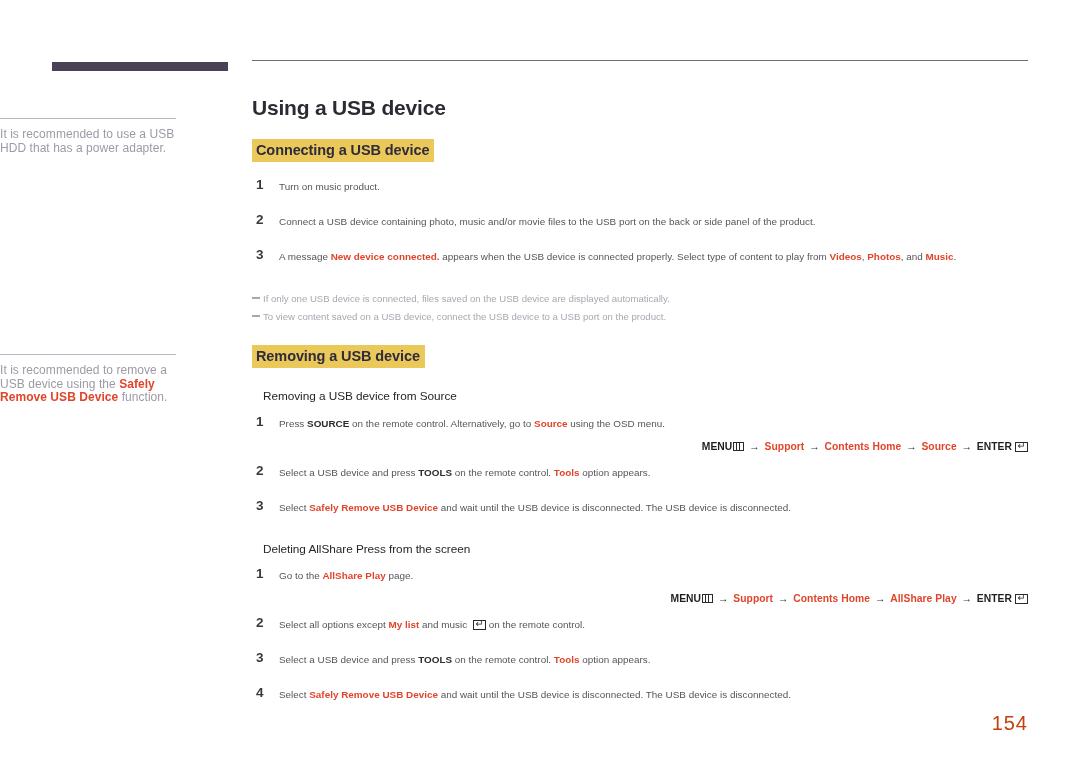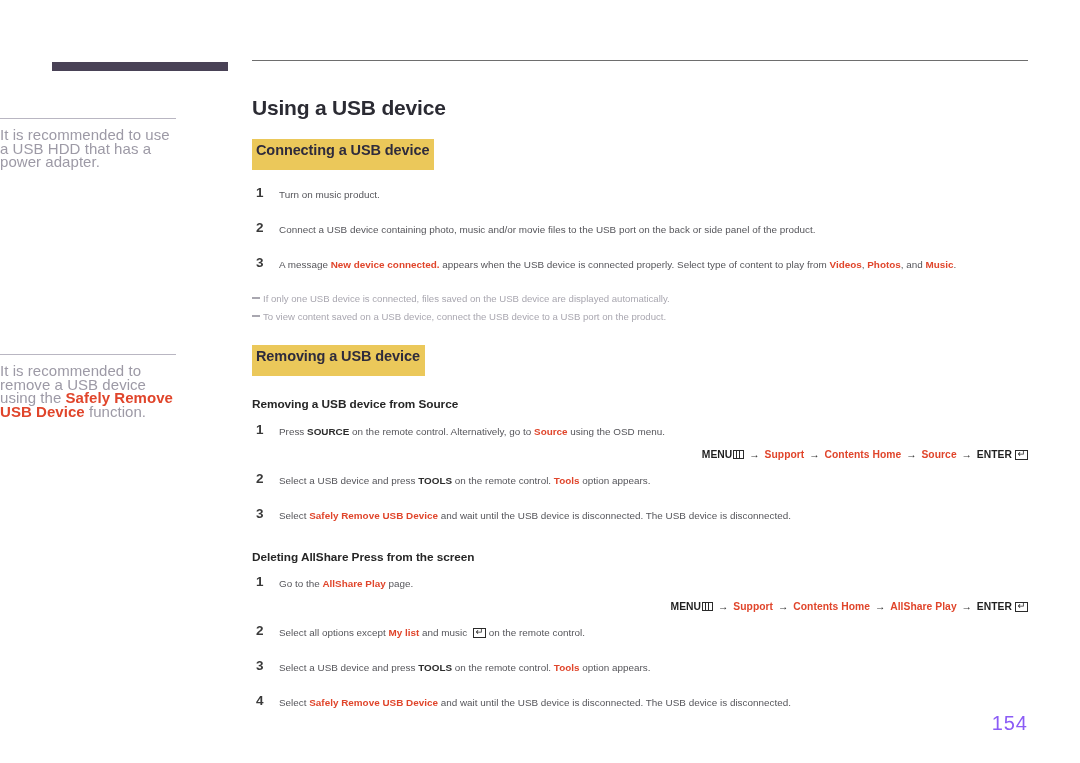--- a/index.html
+++ b/index.html
@@ -29,21 +29,21 @@
     width: 176px;
   }
   .sidebar-bar {
     height: 9px;
     background: #494256;
     width: 176px;
   }
   .note {
     position: absolute;
     width: 176px;
-    font-size: 15px;
+    font-size: 12px;
     line-height: 13.6px;
     color: #9d9aa6;
     letter-spacing: 0.05px;
   }
   .note::before {
     content: "";
     display: block;
     border-top: 1px solid #b9b6c2;
     margin-bottom: 9px;
     width: 176px;
@@ -74,29 +74,29 @@
     margin: 35px 0 0 0;
     letter-spacing: -0.2px;
   }
 
   .hl-heading {
     display: inline-block;
     background: #ebc85a;
     color: #2e2b3c;
     font-size: 14.5px;
     font-weight: bold;
-    padding: 3px 5px 12px 4px;
+    padding: 3px 5px 4px 4px;
     letter-spacing: -0.1px;
   }
 
   h3.sub {
     font-size: 11.8px;
-    font-weight: bold;
+    font-weight: normal;
     color: #262626;
-    margin: 0;
+    margin: 11px;
     letter-spacing: -0.05px;
   }
 
   
   .step {
     position: relative;
     padding-left: 27px;
     font-size: 9.9px;
     line-height: 14px;
     color: #55555a;
@@ -179,21 +179,21 @@
     left: 0; right: 0;
     top: -0.5px;
     font-size: 9.5px;
   }
 
   .pagenum {
     position: absolute;
     right: 52px;
     bottom: 28px;
     font-size: 20px;
-    color: #8b5cf6;
+    color: #c2410c;
     letter-spacing: 1px;
   }
 </style>
 </head>
 <body>
 
 <div class="page">
 
   <div class="sidebar">
     <div class="sidebar-bar"></div>
@@ -213,21 +213,21 @@
     <div style="margin-top:19px">
       <span class="hl-heading">Connecting a USB device</span>
     </div>
 
     <div id="connecting-steps" style="margin-top:18px">
         <div class="step"><span class="num">1</span><span>Turn on music product.</span></div>
         <div class="step" style="margin-top: 21px;"><span class="num">2</span><span>Connect a USB device containing photo, music and/or movie files to the USB port on the back or side panel of the product.</span></div>
         <div class="step" style="margin-top: 21px;"><span class="num">3</span><span>A message </span><span class="accent">New device connected.</span><span> appears when the USB device is connected properly. Select type of content to play from </span><span class="accent">Videos</span><span>, </span><span class="accent">Photos</span><span>, and </span><span class="accent">Music</span><span>.</span></div>
       </div>
 
-    <div id="connecting-notes" style="margin-top:20px">
+    <div id="connecting-notes" style="margin-top:28px">
         <div class="dash-note"><span>If only one USB device is connected, files saved on the USB device are displayed automatically.</span></div>
         <div class="dash-note" style="margin-top: 4px;"><span>To view content saved on a USB device, connect the USB device to a USB port on the product.</span></div>
       </div>
 
     <div style="margin-top:21px">
       <span class="hl-heading">Removing a USB device</span>
     </div>
 
     <h3 class="sub" style="margin-top:21px">Removing a USB device from Source</h3>
 

